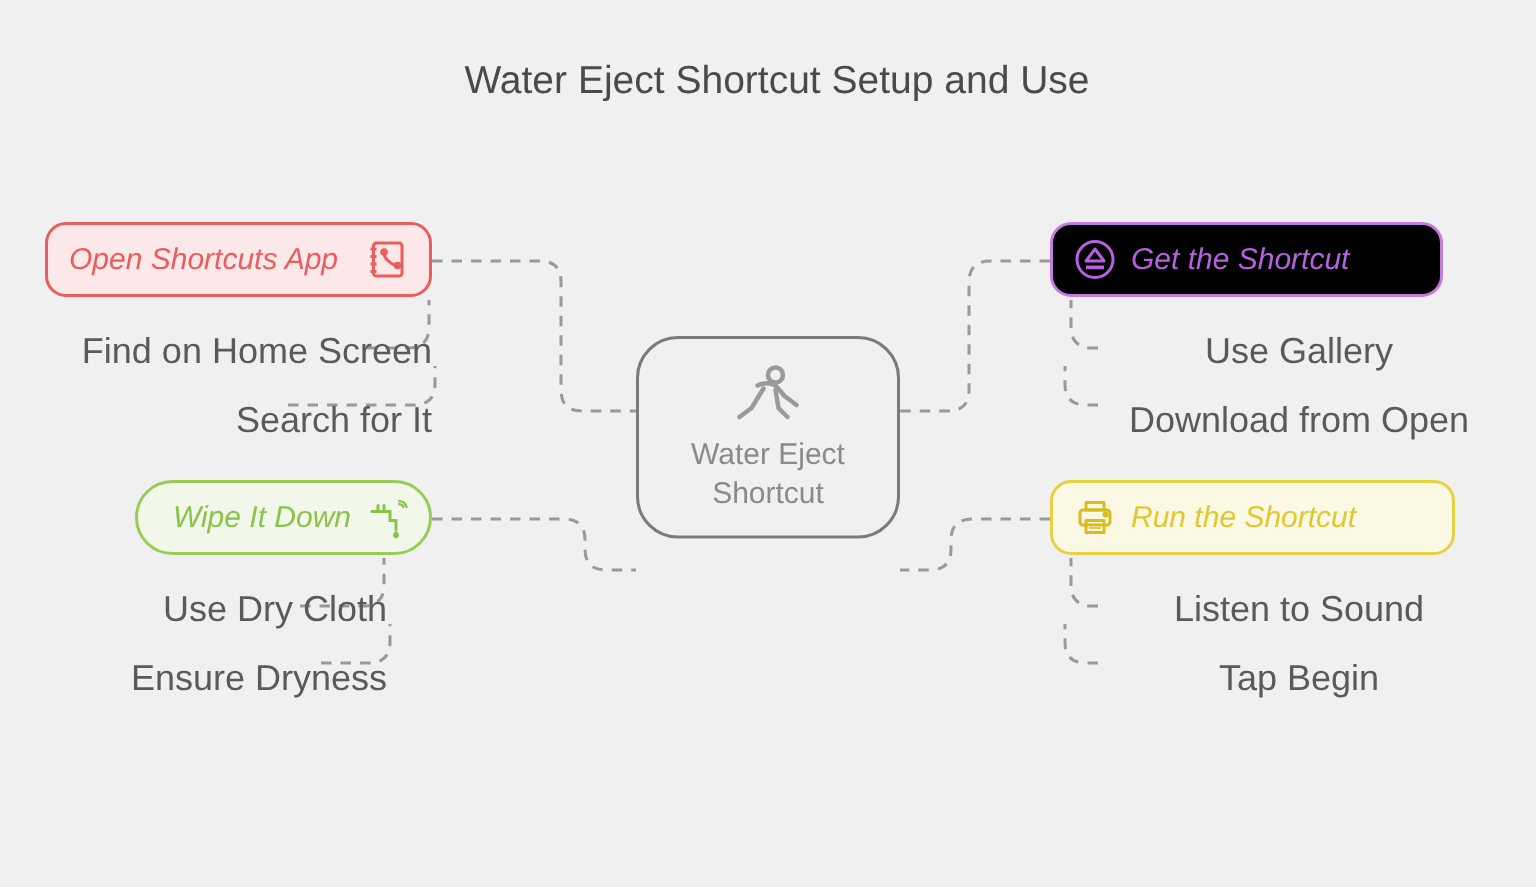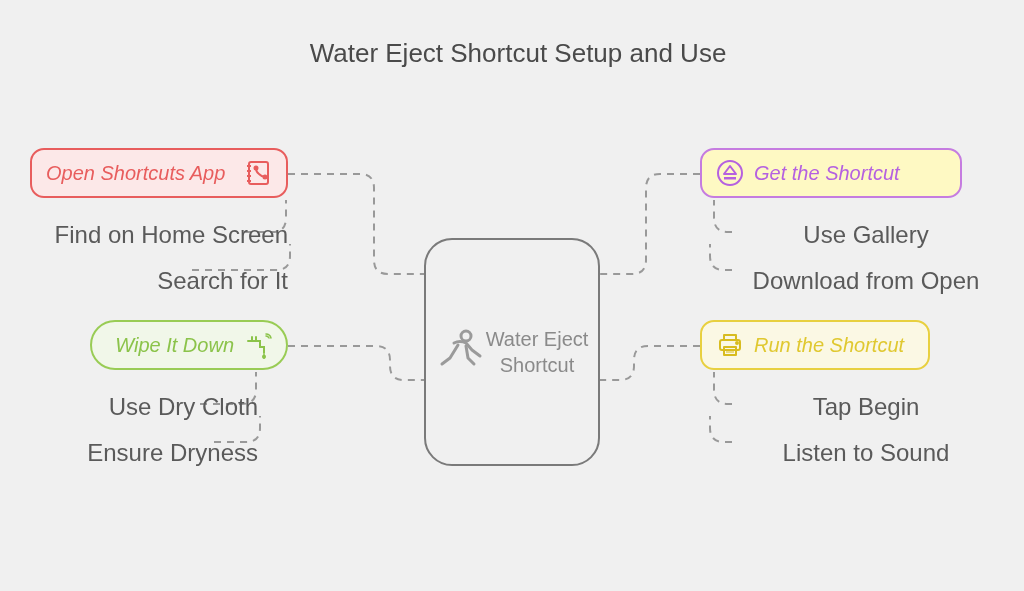--- a/index.html
+++ b/index.html
@@ -16,27 +16,28 @@
     text-align: center;
     font-size: 26px;
     color: #4a4a4a;
     font-weight: 400;
     padding-top: 38px;
     padding-left: 12px;
   }
   .center-node {
     position: absolute;
     left: 424px;
-    top: 238px;
+    top: 224px;
     width: 176px;
-    height: 228px;
+    height: 135px;
     border: 2px solid #7a7a7a;
     border-radius: 28px;
     background: #f0f0f0;
     display: flex;
+    flex-direction: column;
     align-items: center;
     justify-content: center;
   }
   .center-icon {
     width: 50px;
     height: 40px;
     margin-bottom: 8px;
   }
   .center-label {
     color: #8a8a8a;
@@ -53,21 +54,21 @@
     border-width: 2px;
     border-style: solid;
     border-radius: 14px;
     padding: 9px 14px;
     gap: 10px;
     font-size: 20px;
     font-weight: 400;
     font-style: italic;
   }
   .card-red { color: #e85d5d; border-color: #e85d5d; background: #fce8e8; }
-  .card-purple { color: #b561e0; border-color: #c57ce0; background: #fef9c3; }
+  .card-purple { color: #b561e0; border-color: #c57ce0; background: #000000; }
   .card-green { color: #8bc34a; border-color: #99cc55; background: #f1f7e9; border-radius: 25px; }
   .card-yellow { color: #e0c830; border-color: #e8d040; background: #fbf8e4; }
   .card .label { white-space: nowrap; }
   .card .icon { width: 28px; height: 28px; flex: 0 0 auto; }
   .subitems { margin-top: 14px; }
   .subitems.left { text-align: right; }
   .subitems.right { text-align: center; }
   .sub {
     color: #5a5a5a;
     font-size: 24px;
@@ -93,21 +94,21 @@
 
   .branch.tr { left: 700px; top: 148px; width: 300px; }
   .branch.tr .card { width: 262px; }
   .branch.tr .subitems { padding-left: 32px; }
 
   .branch.bl { left: 30px; top: 320px; width: 290px; }
   .branch.bl .card { justify-content: flex-end; margin-left: 60px; width: 198px; }
   .branch.bl .subitems { padding-right: 62px; }
 
   .branch.br { left: 700px; top: 320px; width: 300px; }
-  .branch.br .card { width: 230px; border-radius: 14px; }
+  .branch.br .card { width: 270px; border-radius: 14px; }
   .branch.br .subitems { padding-left: 32px; }
 </style>
 </head>
 <body>
 
 <div class="title">Water Eject Shortcut Setup and Use</div>
 
 <svg class="connectors">
 
   <path d="M 288 174 L 360 174 Q 374 174 374 188 L 374 260 Q 374 274 388 274 L 424 274"></path>
@@ -208,16 +209,16 @@
         <rect x="8" y="4" width="12" height="5"></rect>
         <rect x="4" y="9" width="20" height="10" rx="2"></rect>
         <rect x="8" y="16" width="12" height="8"></rect>
         <circle cx="21" cy="12" r="1" fill="#d8bc20"></circle>
         <path d="M 10 19 h 8 M 10 21 h 8" stroke-width="1"></path>
       </g>
     </svg>
     <span class="label">Run the Shortcut</span>
   </div>
   <div class="subitems right">
+    <div class="sub">Listen to Sound</div>
     <div class="sub">Tap Begin</div>
-    <div class="sub">Listen to Sound</div>
   </div>
 </div>
 
 </body></html>

